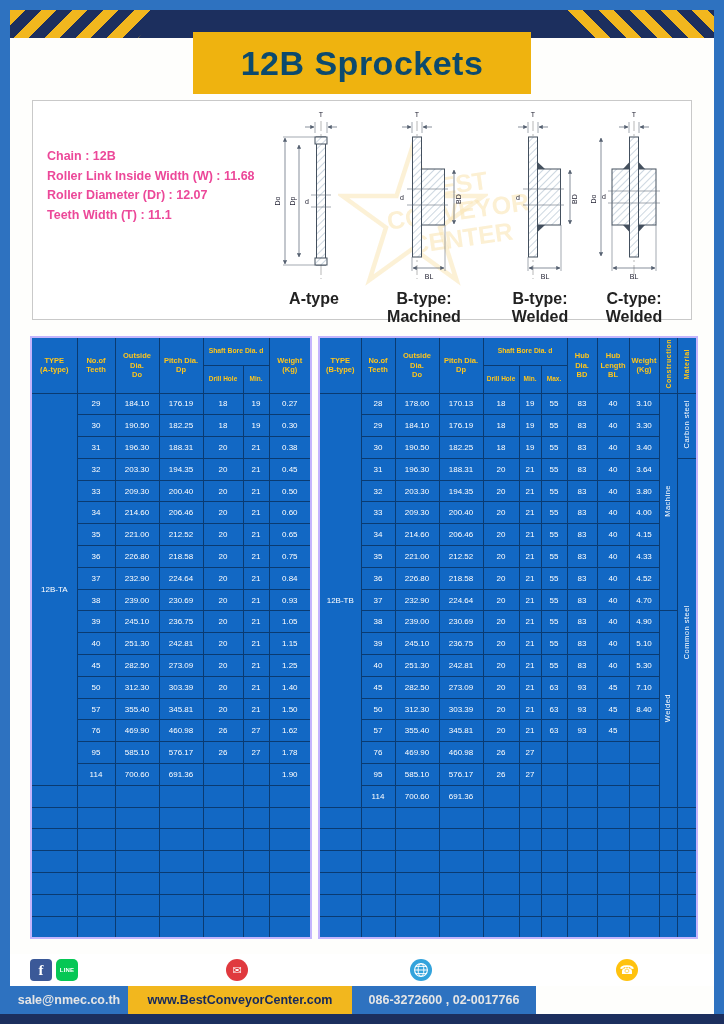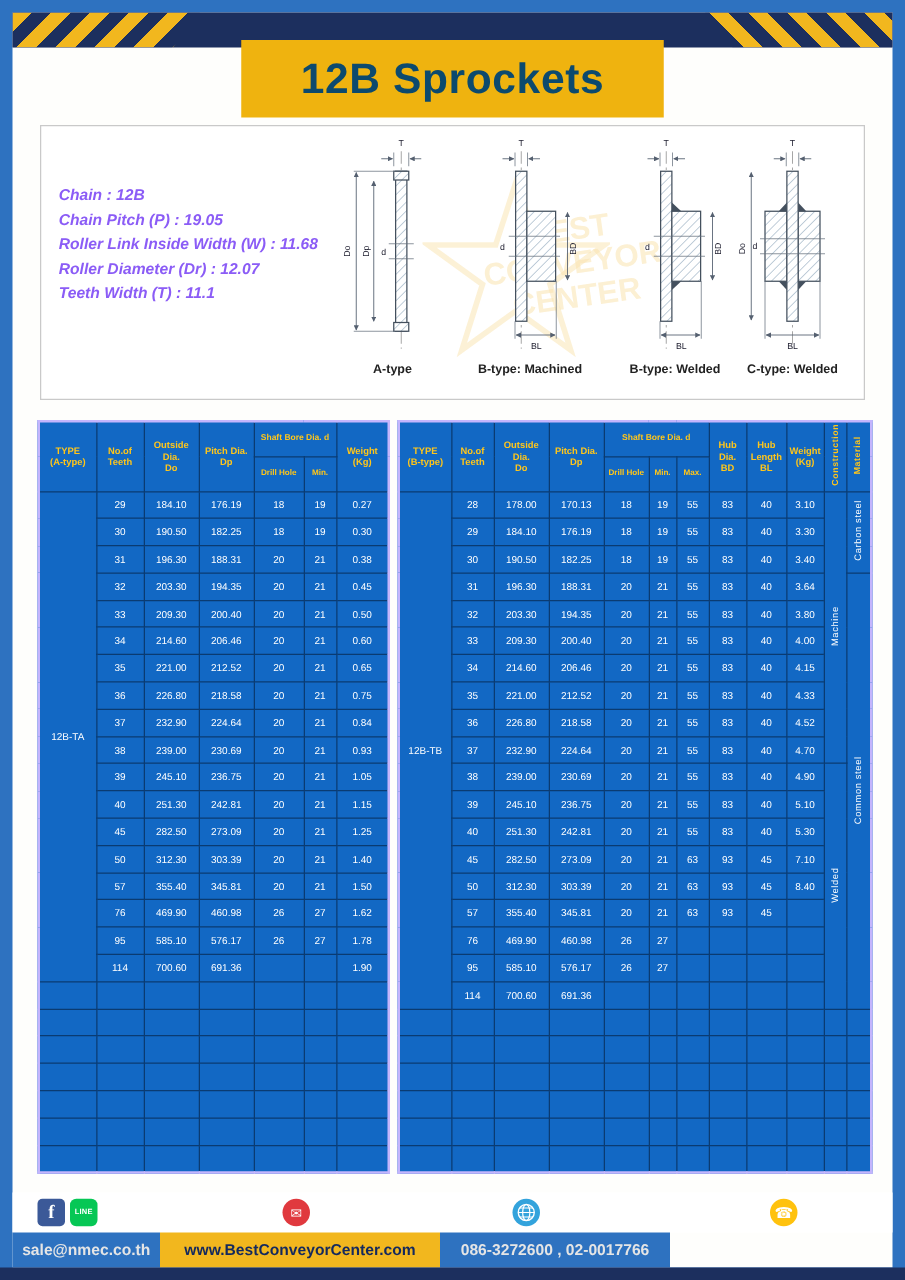--- a/index.html
+++ b/index.html
@@ -17,29 +17,29 @@
                clip-path:polygon(0 0,100% 0,100% 100%,22px 100%);}
 
   .title-banner{position:absolute;left:50%;top:22px;transform:translateX(-50%);
                 width:338px;height:62px;background:#efb30f;display:flex;align-items:center;justify-content:center;}
   .title-banner h1{margin:0;font-size:34px;font-weight:bold;color:#0c4a6e;letter-spacing:.5px;}
 
   
   .spec-box{position:absolute;left:22px;top:90px;width:658px;height:218px;background:#fff;
             border:1px solid #c9c9c9;}
   .spec-lines{position:absolute;left:14px;top:46px;z-index:2;}
-  .spec-line{font-size:12.5px;font-weight:bold;color:#8b5cf6;line-height:19.5px;white-space:nowrap;font-style:italic;}
+  .spec-line{font-size:12.5px;font-weight:bold;color:#ec4899;line-height:19.5px;white-space:nowrap;}
   .watermark{position:absolute;left:295px;top:28px;width:240px;height:170px;z-index:0;opacity:.45;}
   .wm-star{position:absolute;left:10px;top:10px;}
   .wm-text{position:absolute;left:30px;top:42px;width:200px;font-size:25px;font-weight:bold;
            color:#f2c14e;opacity:.55;transform:rotate(-8deg);line-height:27px;text-align:center;}
   .figures{position:absolute;left:0;top:0;width:658px;height:218px;z-index:1;}
   .fig{position:absolute;top:6px;width:110px;margin:0;text-align:center;}
   .figsvg{width:110px;height:182px;display:block;}
-  .fig figcaption{font-size:10px;color:#222;font-weight:600;margin-top:1px;}
+  .fig figcaption{font-size:16px;color:#222;font-weight:600;margin-top:1px;}
   .cl{stroke:#999;stroke-width:.7;stroke-dasharray:10 3 2 3;fill:none;}
   .thin{stroke:#66707e;stroke-width:.6;fill:none;}
   .dimln{stroke:#556070;stroke-width:.7;fill:none;}
   .dim{font-size:7px;fill:#223;}
   .weld{fill:#44505e;}
 
   
   .tables{position:absolute;left:0;top:326px;width:704px;height:602px;}
   .twrap{position:absolute;top:0;height:601px;}
   .twrap-a{left:20px;width:280px;}
@@ -109,21 +109,20 @@
     <div class="spec-box">
       <div class="watermark">
         <svg class="wm-star" width="150" height="150" viewBox="0 0 100 100">
           <polygon points="50,4 61,38 97,38 68,59 79,94 50,73 21,94 32,59 3,38 39,38" fill="none" stroke="#f2c14e" stroke-width="3" opacity="0.5"></polygon>
         </svg>
         <div class="wm-text">BEST CONVEYOR CENTER</div>
       </div>
 
       <div class="spec-lines">
         <div class="spec-line">Chain  :  12B</div>
-        <div class="spec-line">Chain Pitch (P)  :  19.05</div>
         <div class="spec-line">Roller Link Inside Width (W) : 11.68</div>
         <div class="spec-line">Roller Diameter (Dr)  :  12.07</div>
         <div class="spec-line">Teeth Width (T)  :  11.1</div>
       </div>
 
       <div class="figures">
 
         <figure class="fig" style="left:226px">
           <svg class="figsvg" viewBox="0 0 110 182">
             <line class="cl" x1="62" y1="14" x2="62" y2="172"></line>

